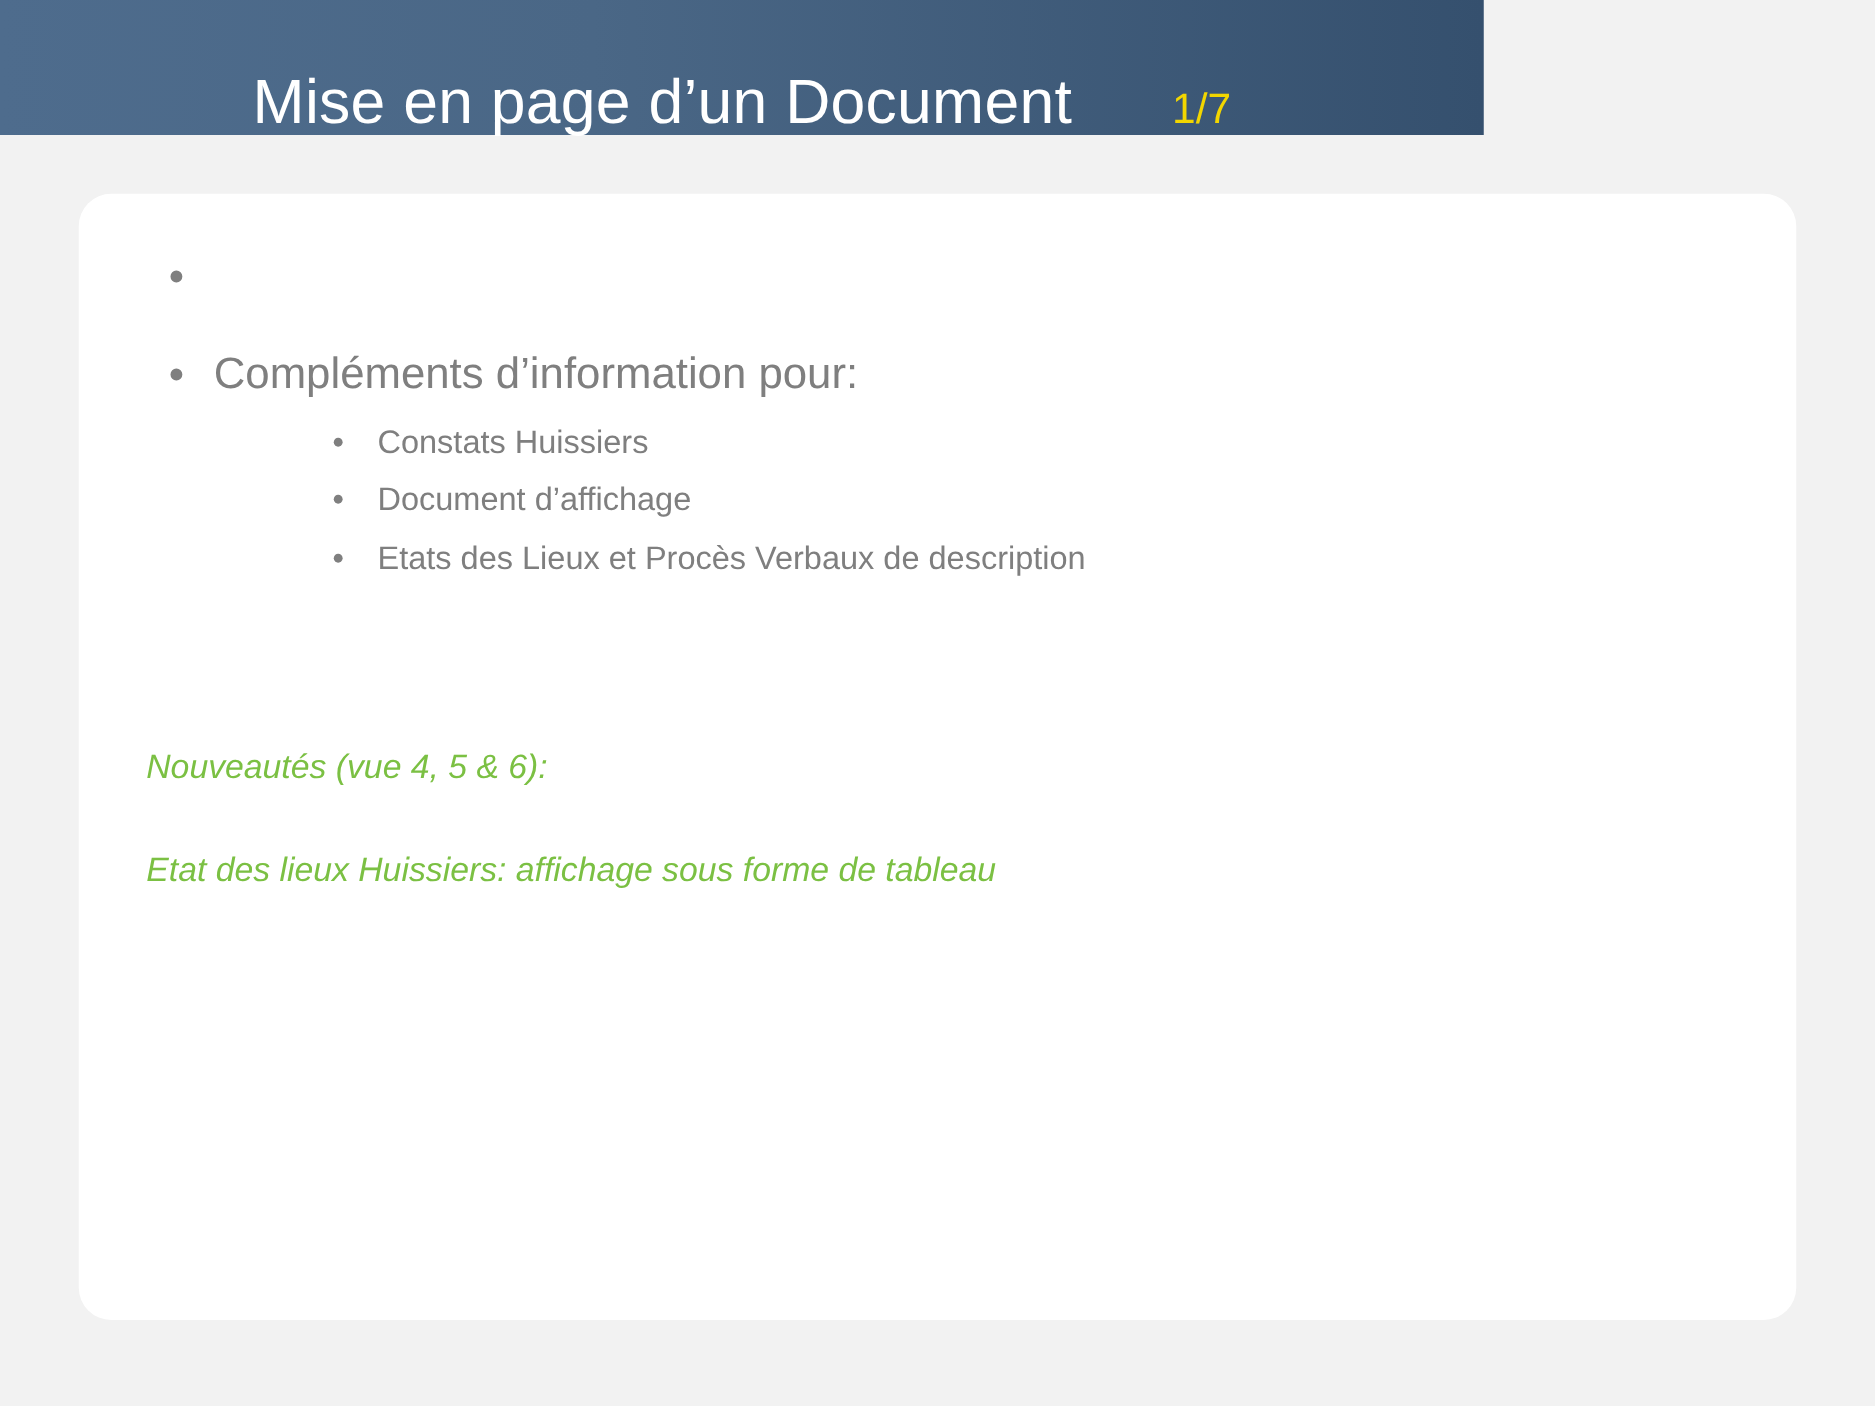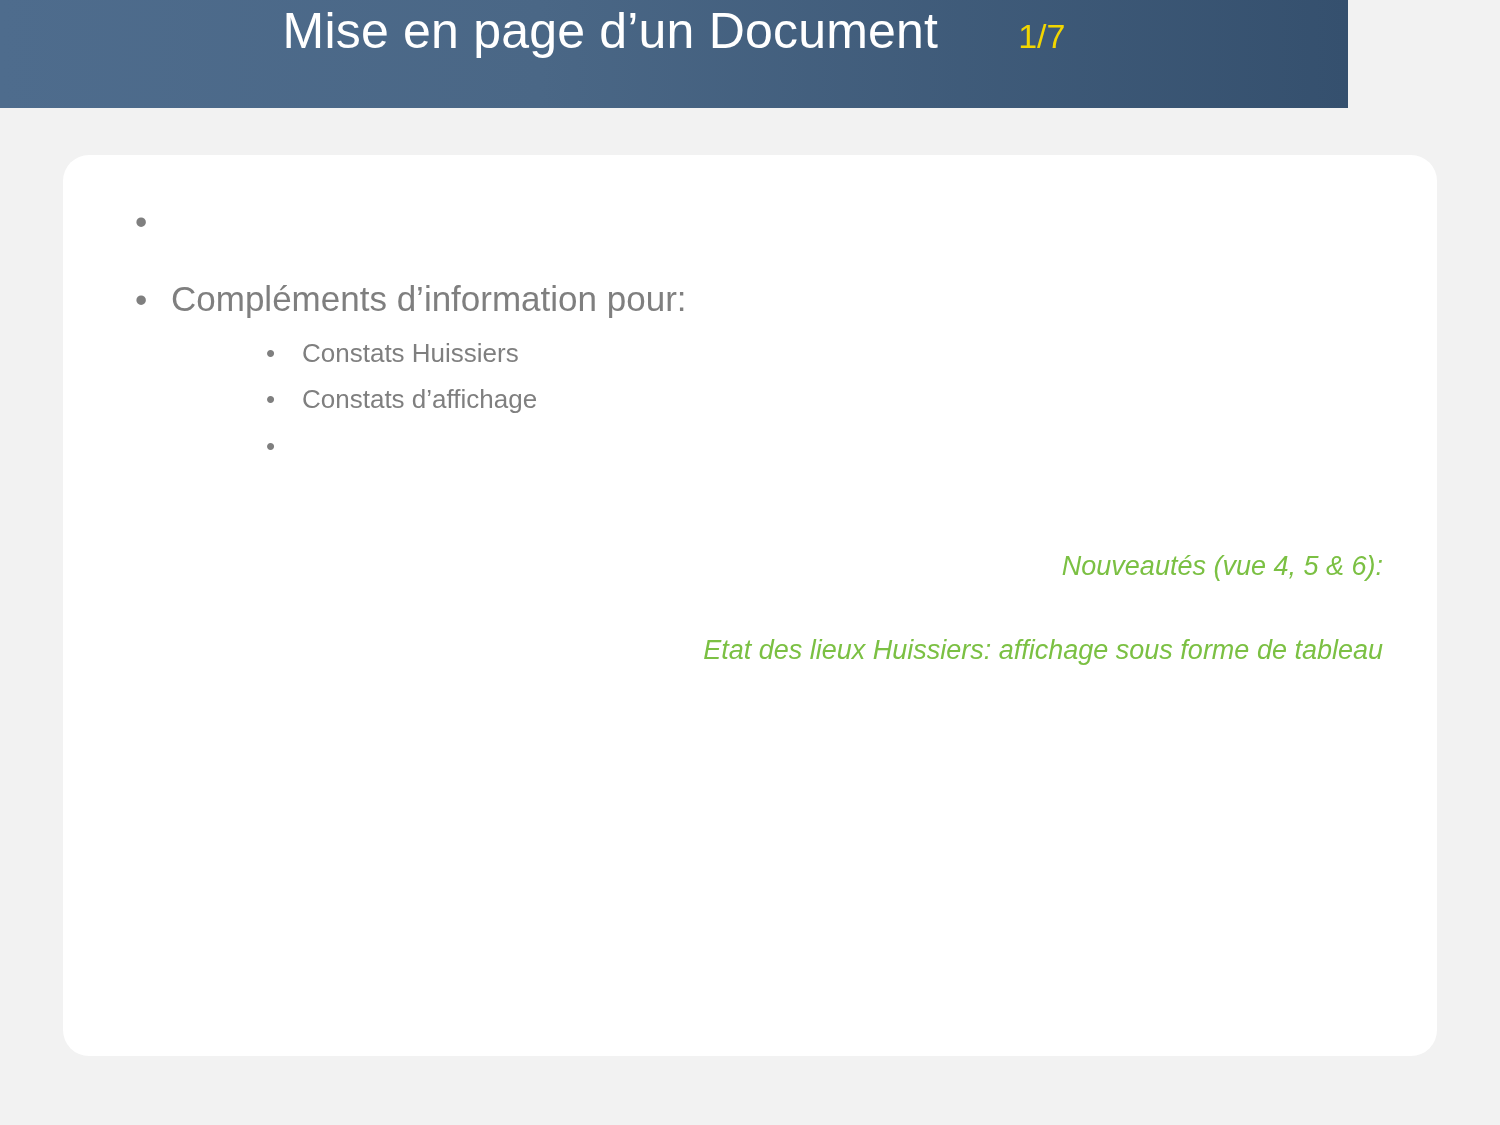--- a/index.html
+++ b/index.html
@@ -18,25 +18,25 @@
     width: 1500px;
     height: 1125px;
     background: #f2f2f2;
   }
 
   
   .header {
     position: absolute;
     left: 0;
     top: 0;
-    width: 1348px;
+    width: 1187px;
     height: 108px;
     background: linear-gradient(to right, #4e6c8d 0%, #4a6786 40%, #35506e 100%);
     display: flex;
-    align-items: flex-start;
+    align-items: flex-end;
     justify-content: center;
   }
   .header-inner {
     display: flex;
     align-items: baseline;
     justify-content: center;
     gap: 80px;
     transform: translateY(2px);
   }
   .slide-title {
@@ -108,21 +108,21 @@
     position: absolute;
     left: 95px;
     top: 0;
     font-size: 26px;
     color: #7f7f7f;
   }
 
   
   .note {
     margin-top: 128px;
-    text-align: right;
+    text-align: left;
     color: #7bc043;
     font-style: italic;
     font-size: 27px;
     line-height: 1.62;
   }
   .note .line {
     display: block;
   }
   .note .spacer {
     display: block;
@@ -155,24 +155,25 @@
         <span class="dot">•</span>
         <span>Compléments d’information pour:</span>
 
         <ul class="level2">
           <li class="b2">
             <span class="dot">•</span>
             <span>Constats Huissiers</span>
           </li>
           <li class="b2">
             <span class="dot">•</span>
-            <span>Constats d’affichage</span>
+            <span>Document d’affichage</span>
           </li>
           <li class="b2">
             <span class="dot">•</span>
+            <span>Etats des Lieux et Procès Verbaux de description</span>
           </li>
         </ul>
       </li>
     </ul>
 
     <div class="note">
       <span class="line">Nouveautés (vue 4, 5 &amp; 6):</span>
       <span class="spacer"></span>
       <span class="line">Etat des lieux Huissiers: affichage sous forme de tableau</span>
     </div>

